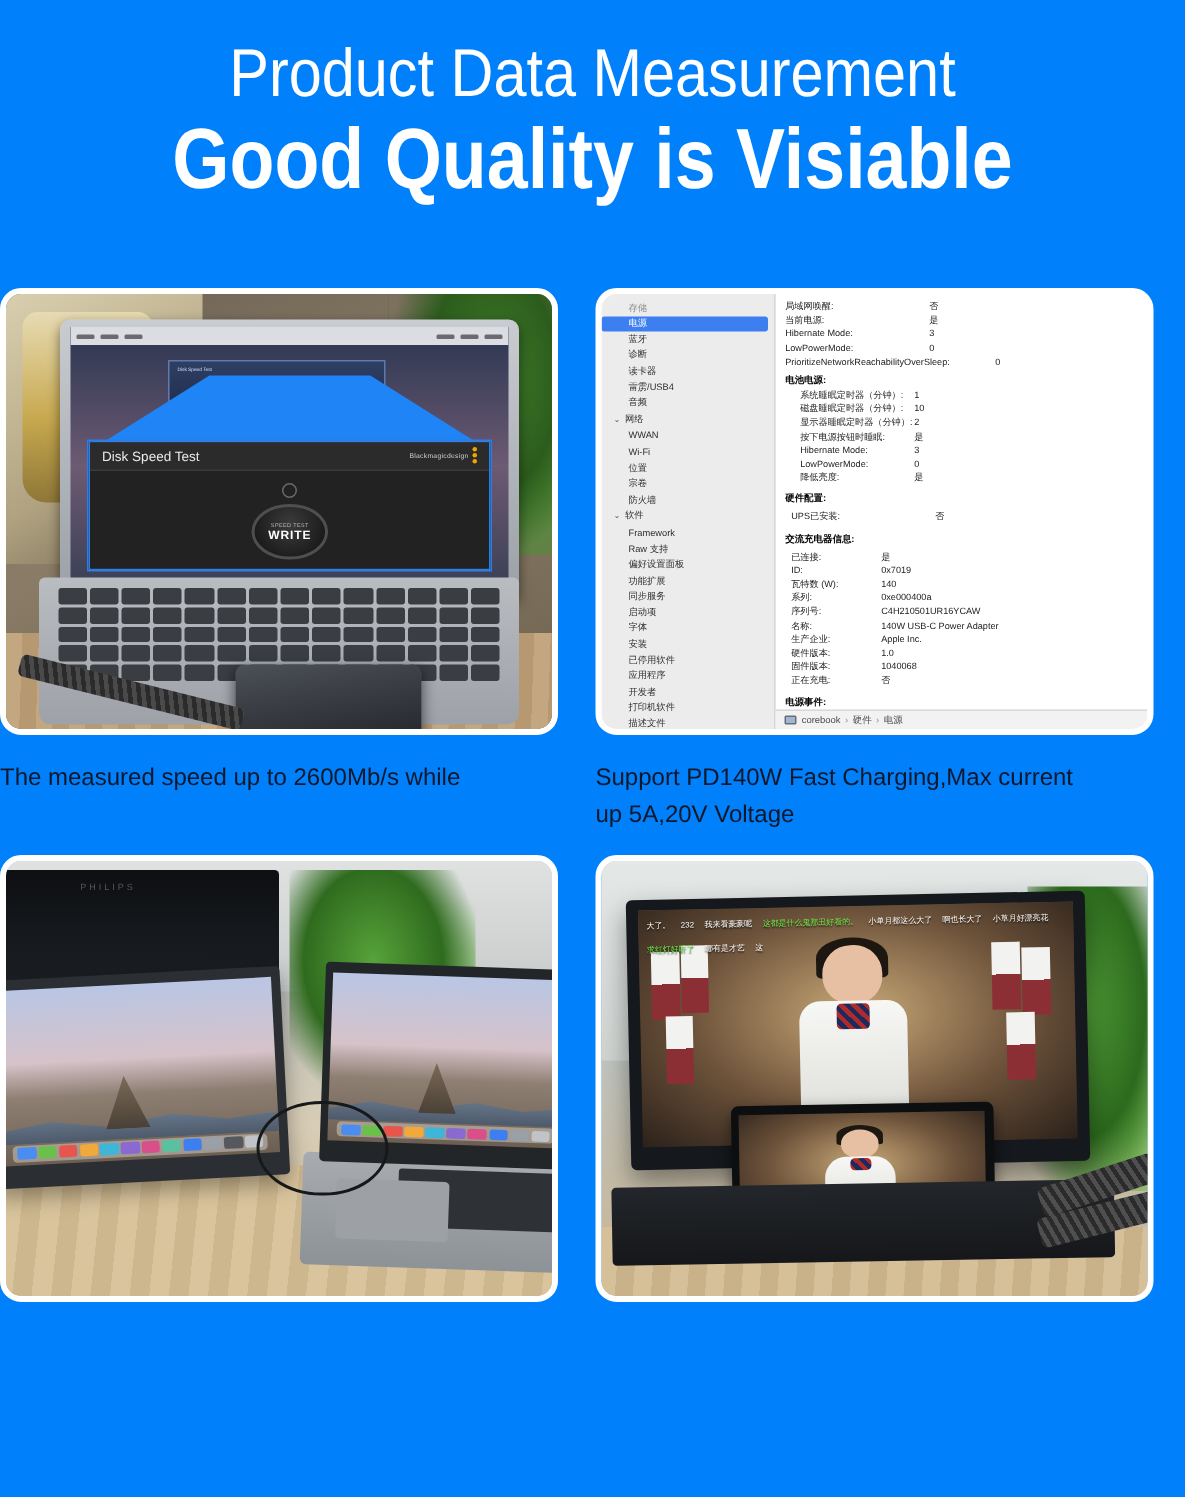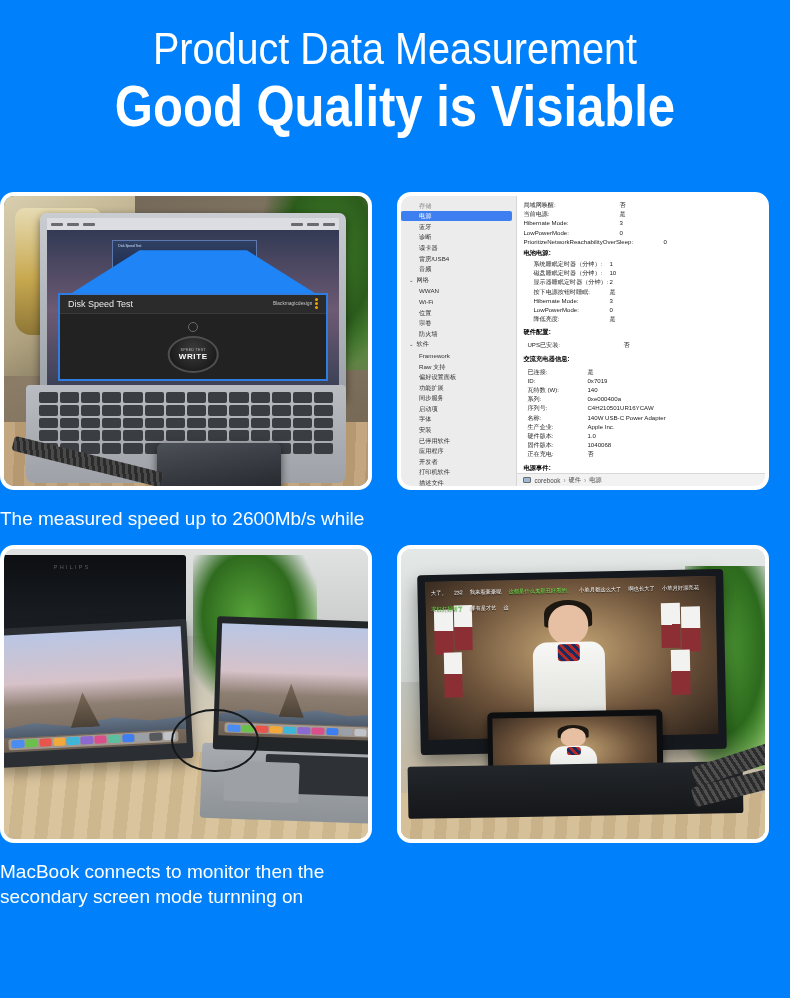--- a/index.html
+++ b/index.html
@@ -49,22 +49,22 @@
   .photo {
     width:100%;
     height:298px;
     border:4px solid #ffffff;
     border-radius:14px;
     overflow:hidden;
     position:relative;
     background:#111;
   }
   .caption {
-    color:#ffffff;
-    font-size:19px;
+    color:#0f172a;
+    font-size:16px;
     line-height:25px;
     margin-top:16px;
     margin-bottom:14px;
     white-space:nowrap;
   }
   .caption .l2 { display:block; }
 
   
   .p1 { background:linear-gradient(160deg,#6d6355 0%,#8a7c66 45%,#6e6250 100%); }
   .p1 .room-left {
@@ -717,20 +717,24 @@
             <span>corebook</span>
             <span class="crumb-sep">›</span>
             <span>硬件</span>
             <span class="crumb-sep">›</span>
             <span>电源</span>
           </div>
         </div>
       </div>
     </div>
 
+    <div class="caption">
+      <span>Support PD140W Fast Charging,Max current</span>
+      <span class="l2">up 5A,20V Voltage</span>
+    </div>
   </div>
 
   <div class="cell">
     <div class="photo p3">
       <div class="wall"></div>
       <div class="tv">
         <div class="tvbrand">PHILIPS</div>
       </div>
       <div class="plant3"></div>
       <div class="deskwood"></div>
@@ -774,24 +778,20 @@
             <s style="background:#d94f8a"></s>
             <s style="background:#3d7ff0"></s>
             <s style="background:#9aa0a7"></s>
             <s style="background:#c0c4c9"></s>
           </div>
         </div>
       </div>
       <div class="wire"></div>
     </div>
 
-    <div class="caption">
-      <span>MacBook connects to monitor then the</span>
-      <span class="l2">secondary screen mode turnning on</span>
-    </div>
   </div>
 
   <div class="cell right">
     <div class="photo p4">
       <div class="bg4"></div>
       <div class="plant4"></div>
       <div class="deskwood4"></div>
 
       <div class="mon4">
         <div class="sc4">

